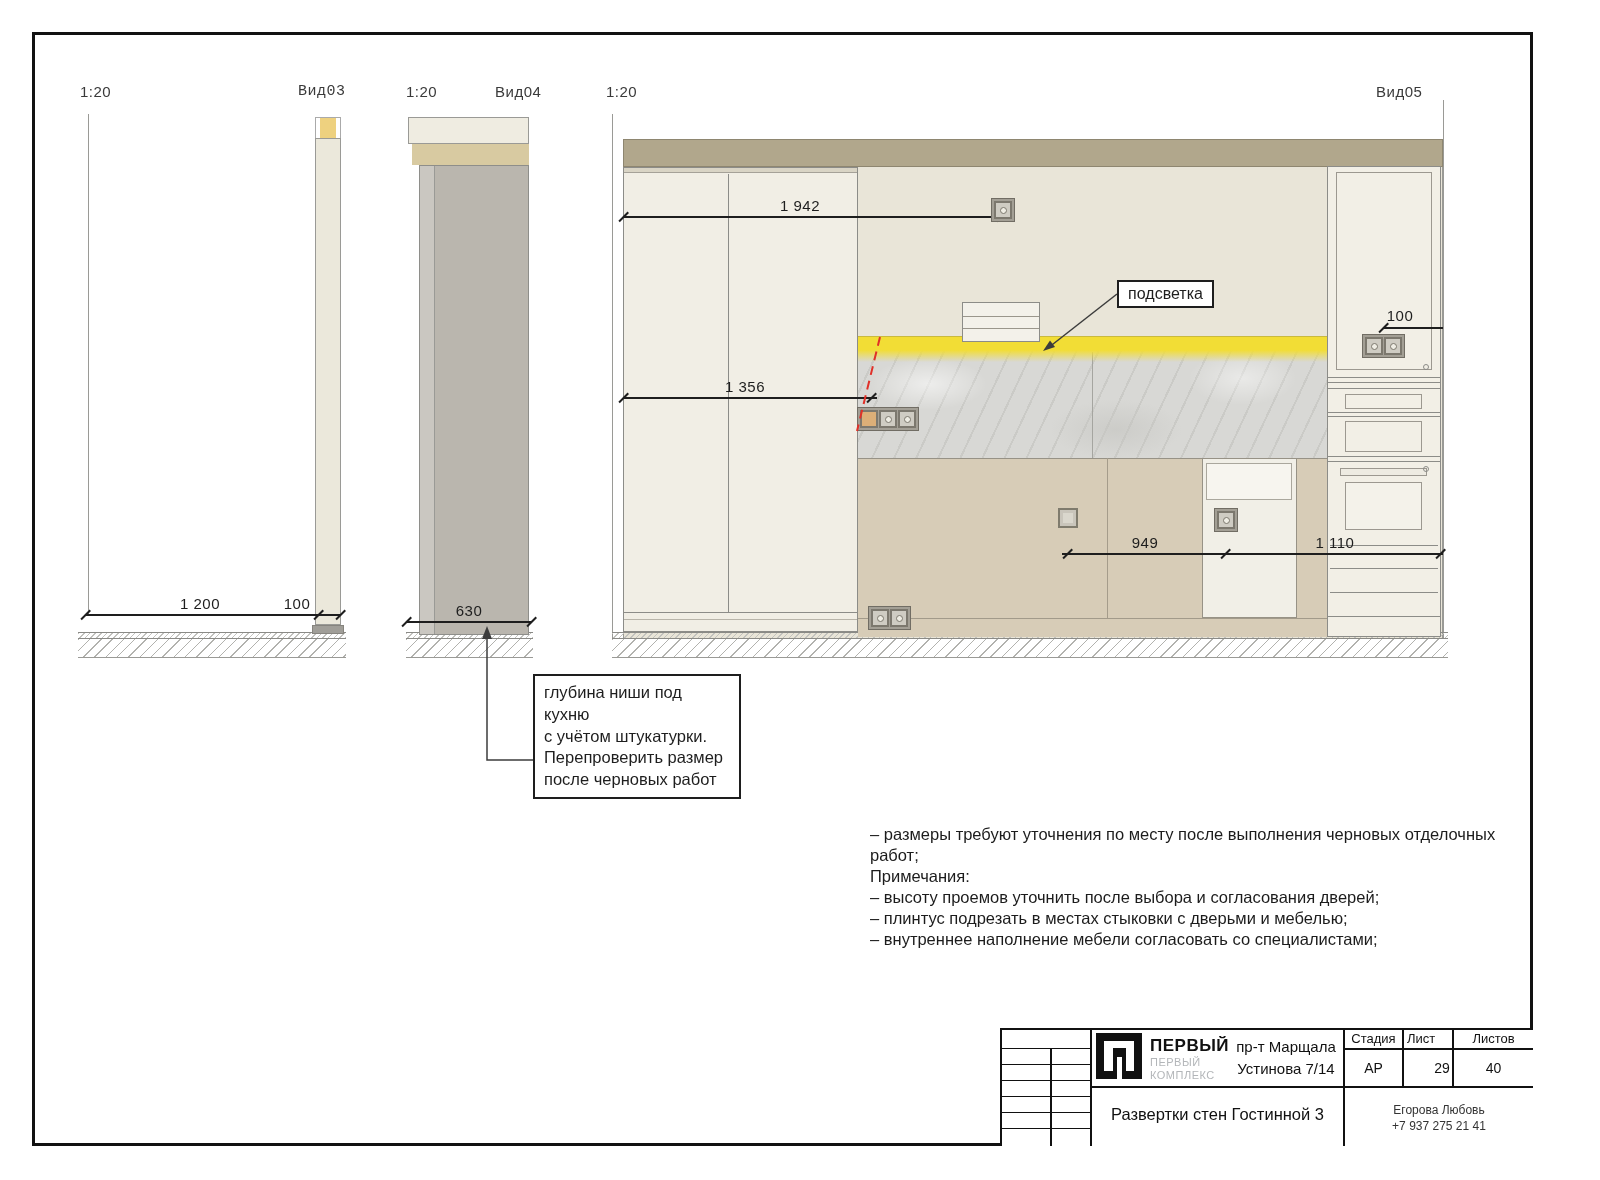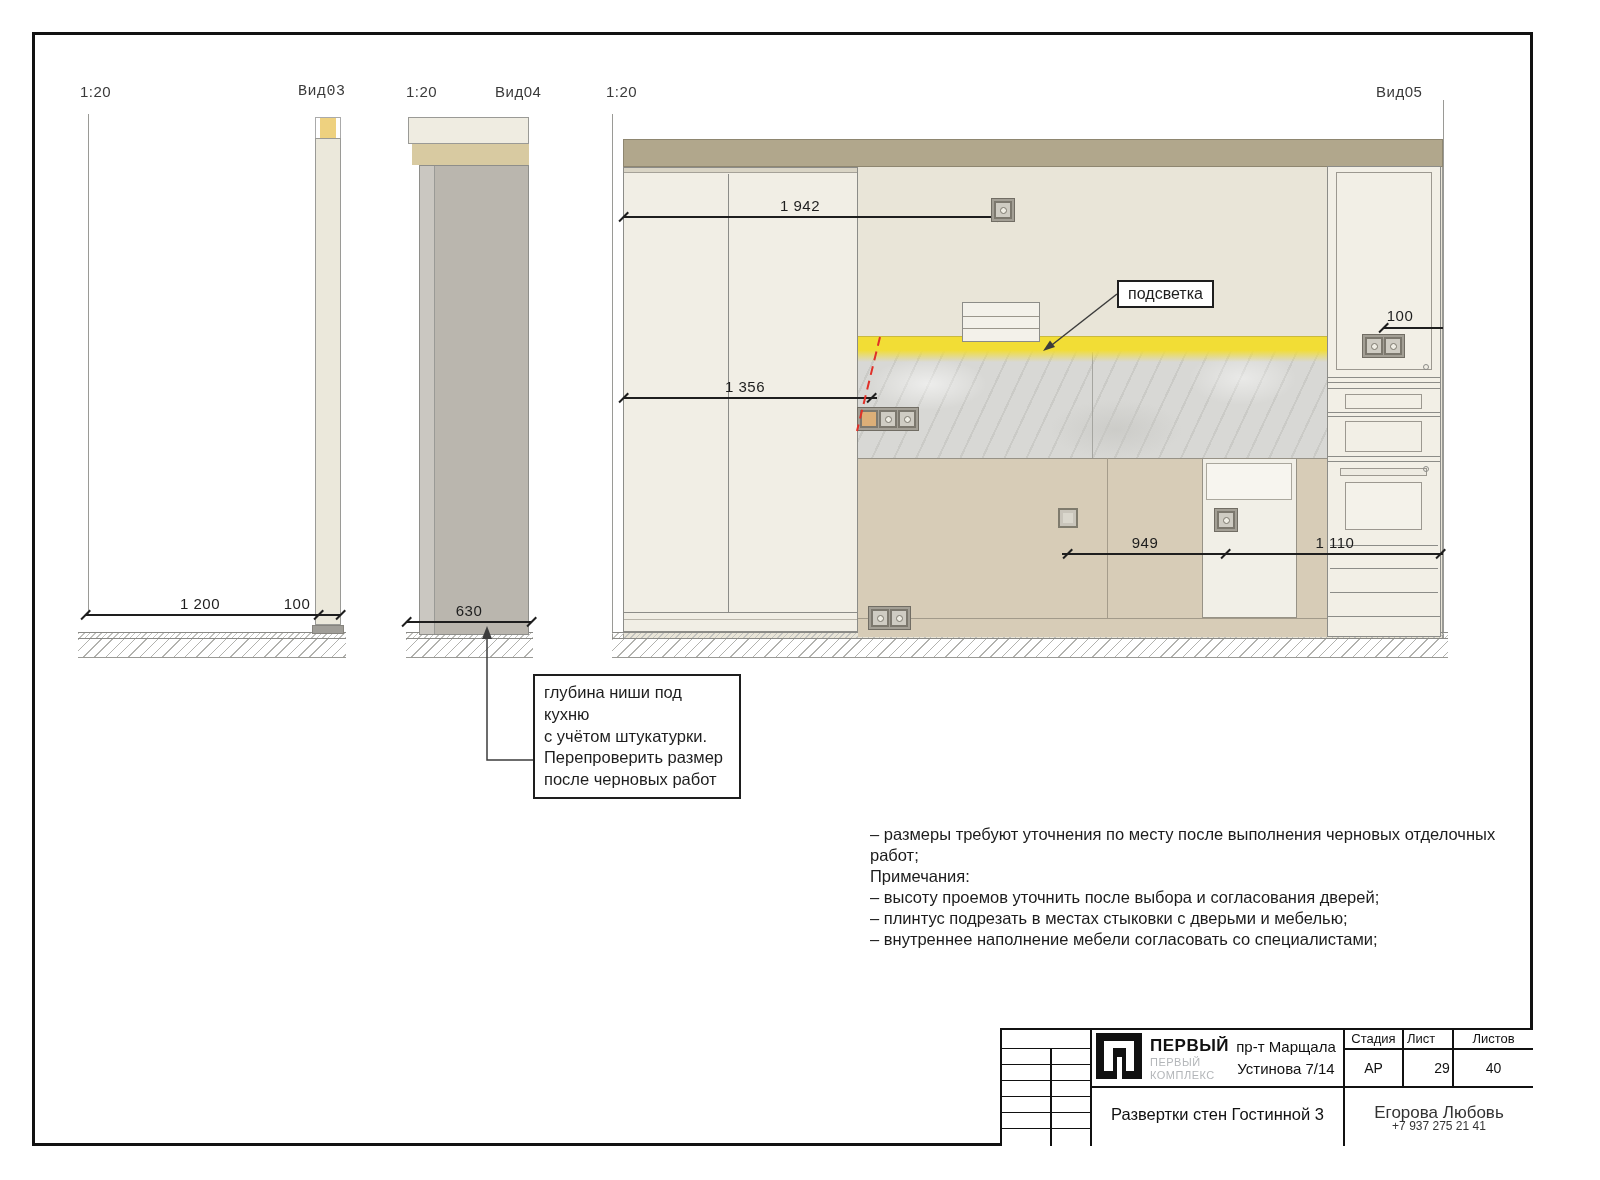--- a/index.html
+++ b/index.html
@@ -240,16 +240,16 @@
   <div class="abs" style="left:1232px;top:1060px;width:108px;font-size:15px;color:#111;text-align:center;">Устинова 7/14</div>
 
   <div class="abs tb-label" style="left:1345px;top:1031px;width:57px;">Стадия</div>
   <div class="abs tb-label" style="left:1407px;top:1031px;width:28px;">Лист</div>
   <div class="abs tb-label" style="left:1454px;top:1031px;width:79px;">Листов</div>
   <div class="abs tb-value" style="left:1345px;top:1060px;width:57px;">АР</div>
   <div class="abs tb-value" style="left:1404px;top:1060px;width:48px;margin-left:14px;">29</div>
   <div class="abs tb-value" style="left:1454px;top:1060px;width:79px;">40</div>
 
   <div class="abs" style="left:1092px;top:1105px;width:251px;font-size:16.5px;color:#111;text-align:center;">Развертки стен Гостинной 3</div>
-  <div class="abs" style="left:1345px;top:1103px;width:188px;font-size:17px;color:#333;text-align:center;">Егорова Любовь</div>
+  <div class="abs" style="left:1345px;top:1103px;width:188px;font-size:12px;color:#333;text-align:center;">Егорова Любовь</div>
   <div class="abs" style="left:1345px;top:1119px;width:188px;font-size:12px;color:#333;text-align:center;">+7 937 275 21 41</div>
 
 </div>
 
 </body></html>

